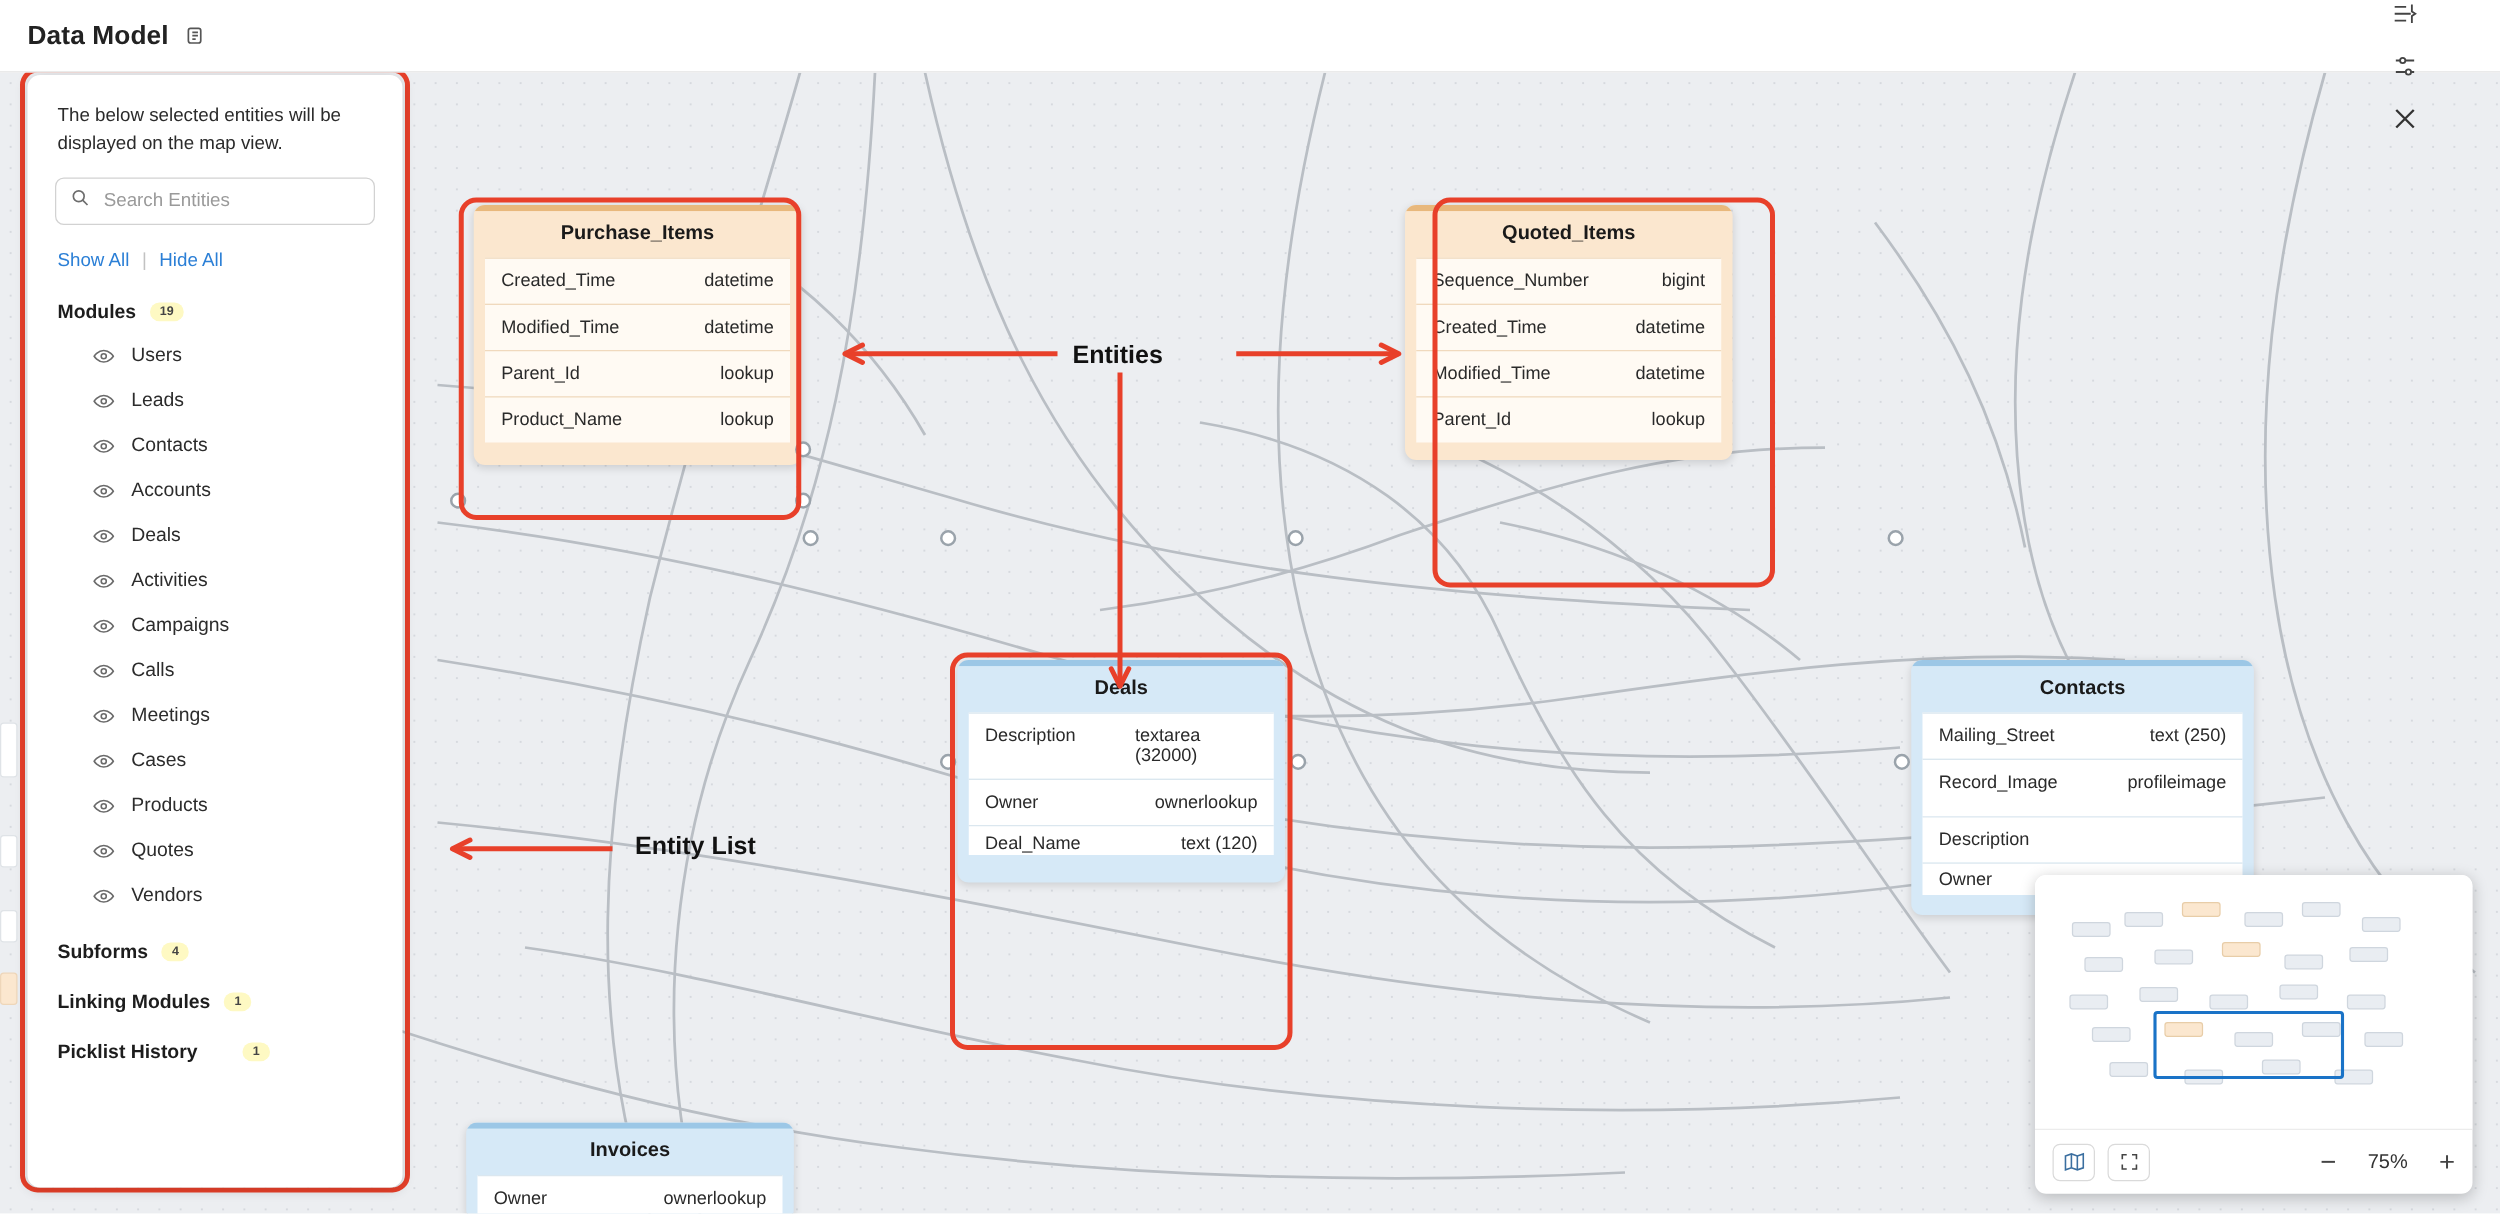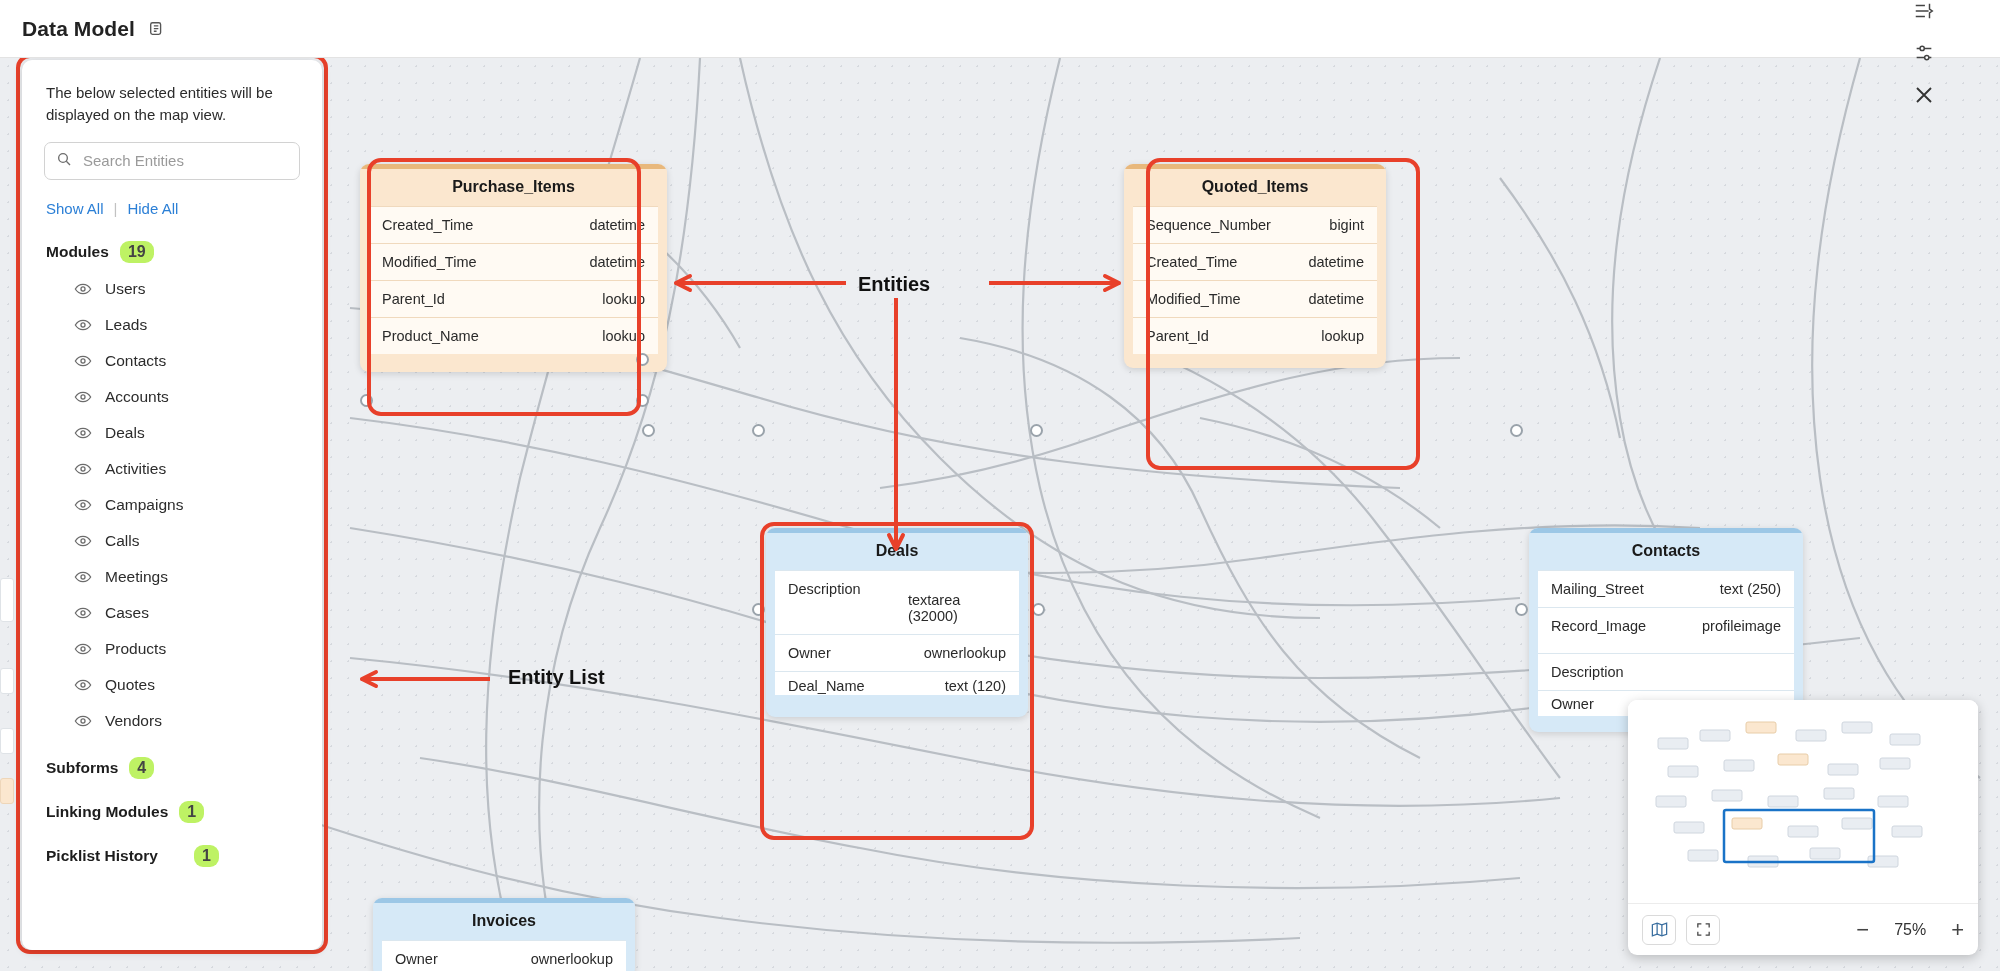--- a/index.html
+++ b/index.html
@@ -145,21 +145,21 @@
     padding: 20px 24px 12px; font-size: 15px;
   }
   .sb-links a { color: #2b7fd6; text-decoration: none; cursor: pointer; }
   .sb-links .sep { color: #c2c2c2; }
   .sb-group {
     display: flex; align-items: center; gap: 11px;
     padding: 12px 24px 8px;
     font-size: 15.5px; font-weight: bold; color: #1d1d1d;
   }
   .badge {
-    background: #bef264; color: #444; font-size: 16px; font-weight: bold;
+    background: #fef9c3; color: #444; font-size: 10px; font-weight: bold;
     border-radius: 9px; padding: 2px 8px; min-width: 22px; text-align: center;
   }
   .sb-item {
     display: flex; align-items: center; gap: 13px;
     padding: 9px 24px; font-size: 15.5px; color: #2c2c2c; cursor: pointer; margin-left: 28px;
   }
   .eye { color: #6b6b6b; width: 18px; height: 18px; flex: 0 0 18px; }
 
   
   .annot {
@@ -260,21 +260,21 @@
         <path d="M560,120 C640,160 700,220 740,290"></path>
         <path d="M1500,120 C1560,200 1600,280 1620,380"></path>
       </g>
     </svg>
 
     <div class="nub" style="left:642px; top:366px;"></div>
     <div class="nub" style="left:1030px; top:366px;"></div>
     <div class="nub" style="left:752px; top:366px;"></div>
     <div class="nub" style="left:1510px; top:366px;"></div>
 
-    <div class="entity orange" style="left:360px; top:106px; width:307px;">
+    <div class="entity orange" style="left:379px; top:106px; width:262px;">
       <div class="topbar"></div>
       <div class="etitle">Purchase_Items</div>
       <div class="row">
         <span class="rname">Created_Time</span>
         <span class="rtype">datetime</span>
       </div>
       <div class="row">
         <span class="rname">Modified_Time</span>
         <span class="rtype">datetime</span>
       </div>
@@ -314,21 +314,21 @@
       </div>
       <div style="height:14px;"></div>
     </div>
     <div class="ring" style="left:1146px; top:100px; width:274px; height:312px;"></div>
 
     <div class="entity blue" style="left:766px; top:470px; width:262px;">
       <div class="topbar"></div>
       <div class="etitle">Deals</div>
       <div class="row">
         <span class="rname">Description</span>
-        <span class="rtype" style="max-width:45%;margin-top:11px;">textarea (32000)</span>
+        <span class="rtype" style="max-width:45%;">textarea (32000)</span>
       </div>
       <div class="row">
         <span class="rname">Owner</span>
         <span class="rtype" style="max-width:45%;">ownerlookup</span>
       </div>
       <div class="row" style="overflow:hidden; height:24px; padding-top:6px;">
         <span class="rname">Deal_Name</span>
         <span class="rtype">text (120)</span>
       </div>
       <div style="height:22px;"></div>

